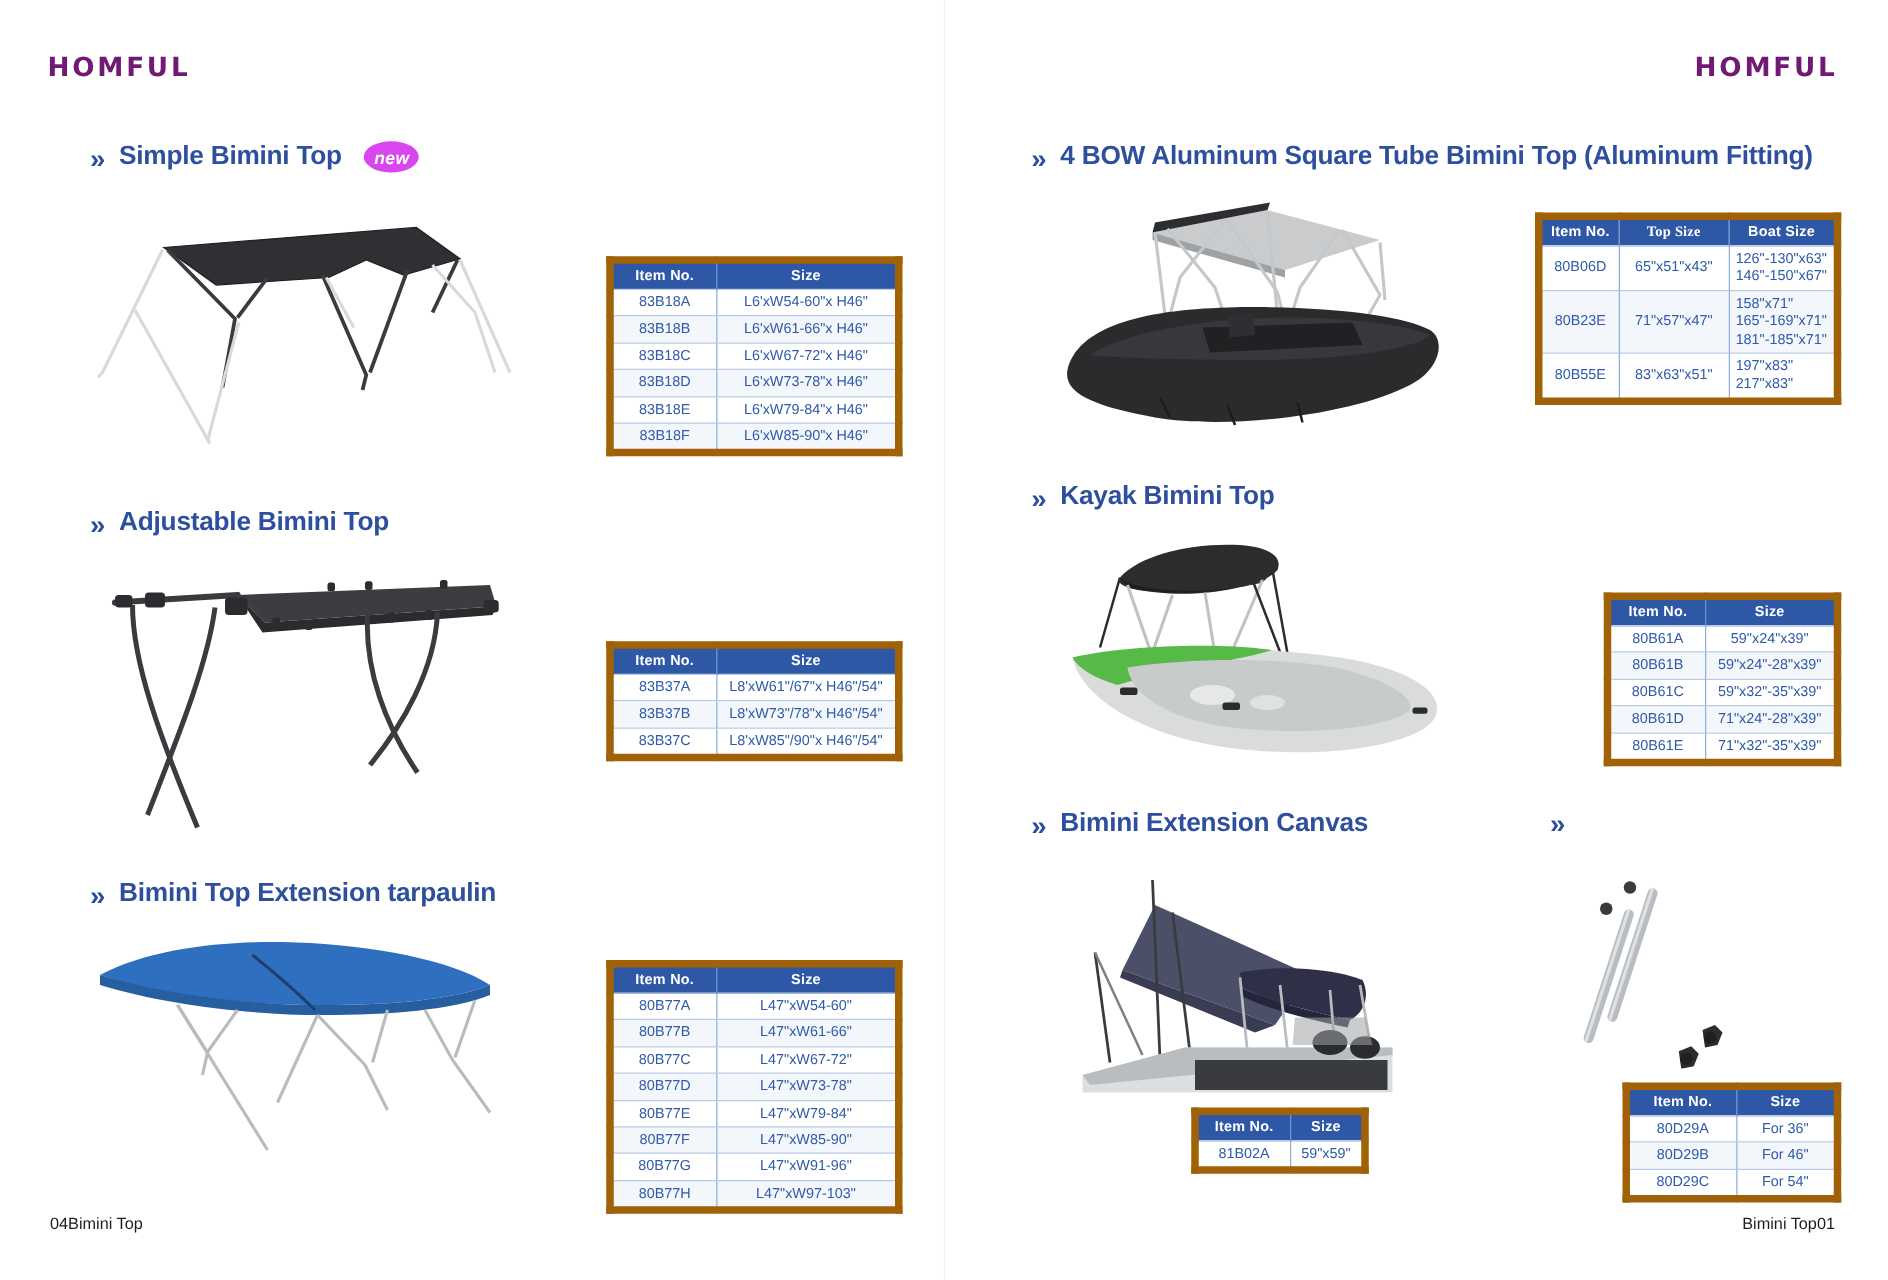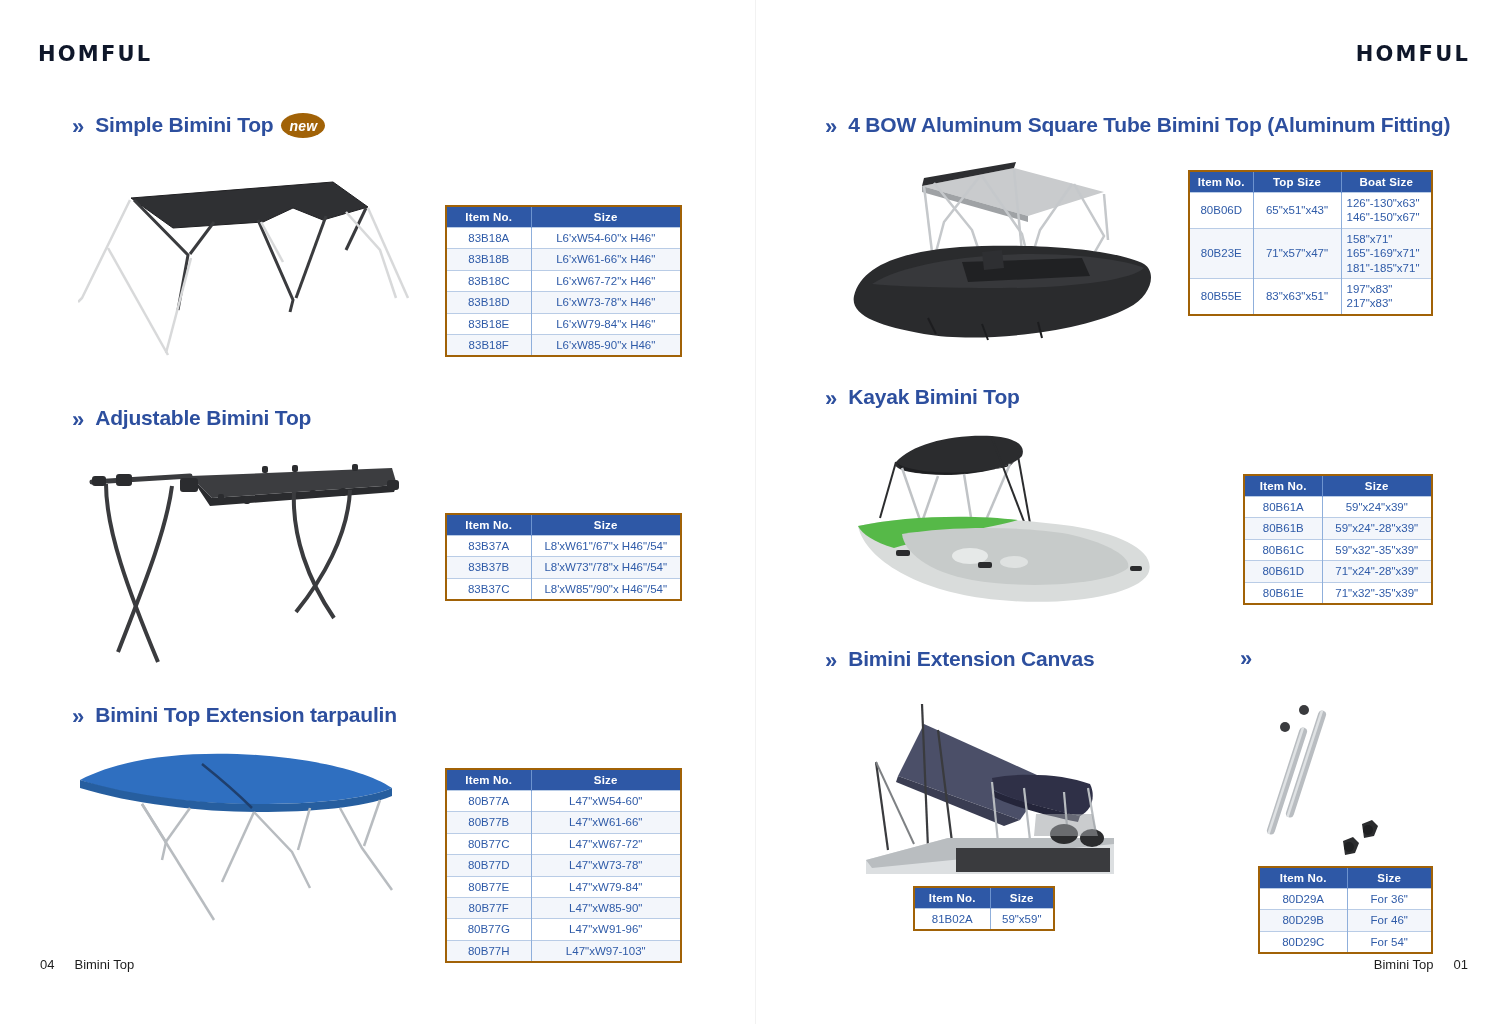--- a/index.html
+++ b/index.html
@@ -13,76 +13,77 @@
   .page { position: relative; width: 1510px; height: 1024px; }
 
   
   .spine { position:absolute; left:755px; top:0; width:1px; height:1024px; background:#f2f2f2; }
 
   
   .logo {
     position: absolute; top: 42px;
     font-family: "DejaVu Sans", sans-serif;
     font-size: 21px; font-weight: 700;
-    letter-spacing: 2.2px; color: #0f172a;
+    letter-spacing: 2.2px; color: #701a75;
   }
   .logo-left { left: 38px; }
   .logo-right { right: 40px; }
 
   
   .sec-head { position: absolute; display: flex; align-items: flex-start; }
   .chev {
     color: #2d4f9e; font-size: 22px; font-weight: 700;
     line-height: 1; margin-right: 14px; margin-top: 4px;
     letter-spacing: -3px;
   }
   .sec-title {
     color: #2d4f9e; font-size: 21px; font-weight: 700;
     letter-spacing: -0.2px; white-space: pre-line; line-height: 1.25;
   }
   .badge-new {
-    margin-left: 8px; margin-top: 1px;
+    margin-left: 18px; margin-top: 1px;
     width: 44px; height: 25px; border-radius: 50%;
-    background: #a16207; color: #fff;
+    background: #d946ef; color: #fff;
     font-size: 14px; font-style: italic; font-weight: 700;
     display: flex; align-items: center; justify-content: center;
     letter-spacing: .3px;
   }
 
   
   table.spec {
     position: absolute;
     border-collapse: collapse;
     font-size: 11.5px;
     color: #2f5ba8;
     background: #fff;
-    border: 2px solid #a16207;
+    border: 6px solid #a16207;
+    margin-left: 40px;
   }
   table.spec th {
     background: #2e58a6; color: #ffffff;
     font-weight: 600; font-size: 11.5px;
     padding: 4px 4px; text-align: center;
     border-right: 1px solid #6d93cf;
     letter-spacing: .2px;
   }
   table.spec th:last-child { border-right: none; }
   table.spec td {
     padding: 3px 5px; text-align: center;
     border-top: 1px solid #b9cce6;
     border-right: 1px solid #8fafdb;
     color: #2f5ba8; white-space: pre-line; line-height: 1.25;
   }
   table.spec td:last-child { border-right: none; }
   table.spec tbody tr:nth-child(even) td { background: #f3f6fb; }
 
   
   .footer {
-    position: absolute; bottom: 52px;
+    position: absolute; bottom: 38px;
     font-size: 13px; color: #1e1e1e;
-    display: flex; gap: 20px; align-items: center;
+    display: flex; gap: 0; align-items: center;
   }
   .footer-left { left: 40px; }
   .footer-right { right: 42px; }
   .folio { font-weight: 400; }
 
   
   .prod { position: absolute; }
   .prod svg { display: block; }
 </style>
 </head>
@@ -316,21 +317,21 @@
       <path d="M96 162 L104 178" stroke="#1c1d1f" stroke-width="2"></path>
       <path d="M150 168 L156 184" stroke="#1c1d1f" stroke-width="2"></path>
       <path d="M206 166 L210 182" stroke="#1c1d1f" stroke-width="2"></path>
     </svg>
   </div>
 
   <table class="spec" style="left:1188px; top:170px; width:245px;">
     <thead>
       <tr>
         <th style="width:64px;">Item No.</th>
-        <th style="width:88px;">Top Size</th>
+        <th style="width:88px;font-family:Liberation Serif, serif;">Top Size</th>
         <th>Boat Size</th>
       </tr>
     </thead>
     <tbody>
       <tr>
           <td>80B06D</td>
           <td>65"x51"x43"</td>
           <td style="text-align:left;">126"-130"x63"
 146"-150"x67"</td>
         </tr>

